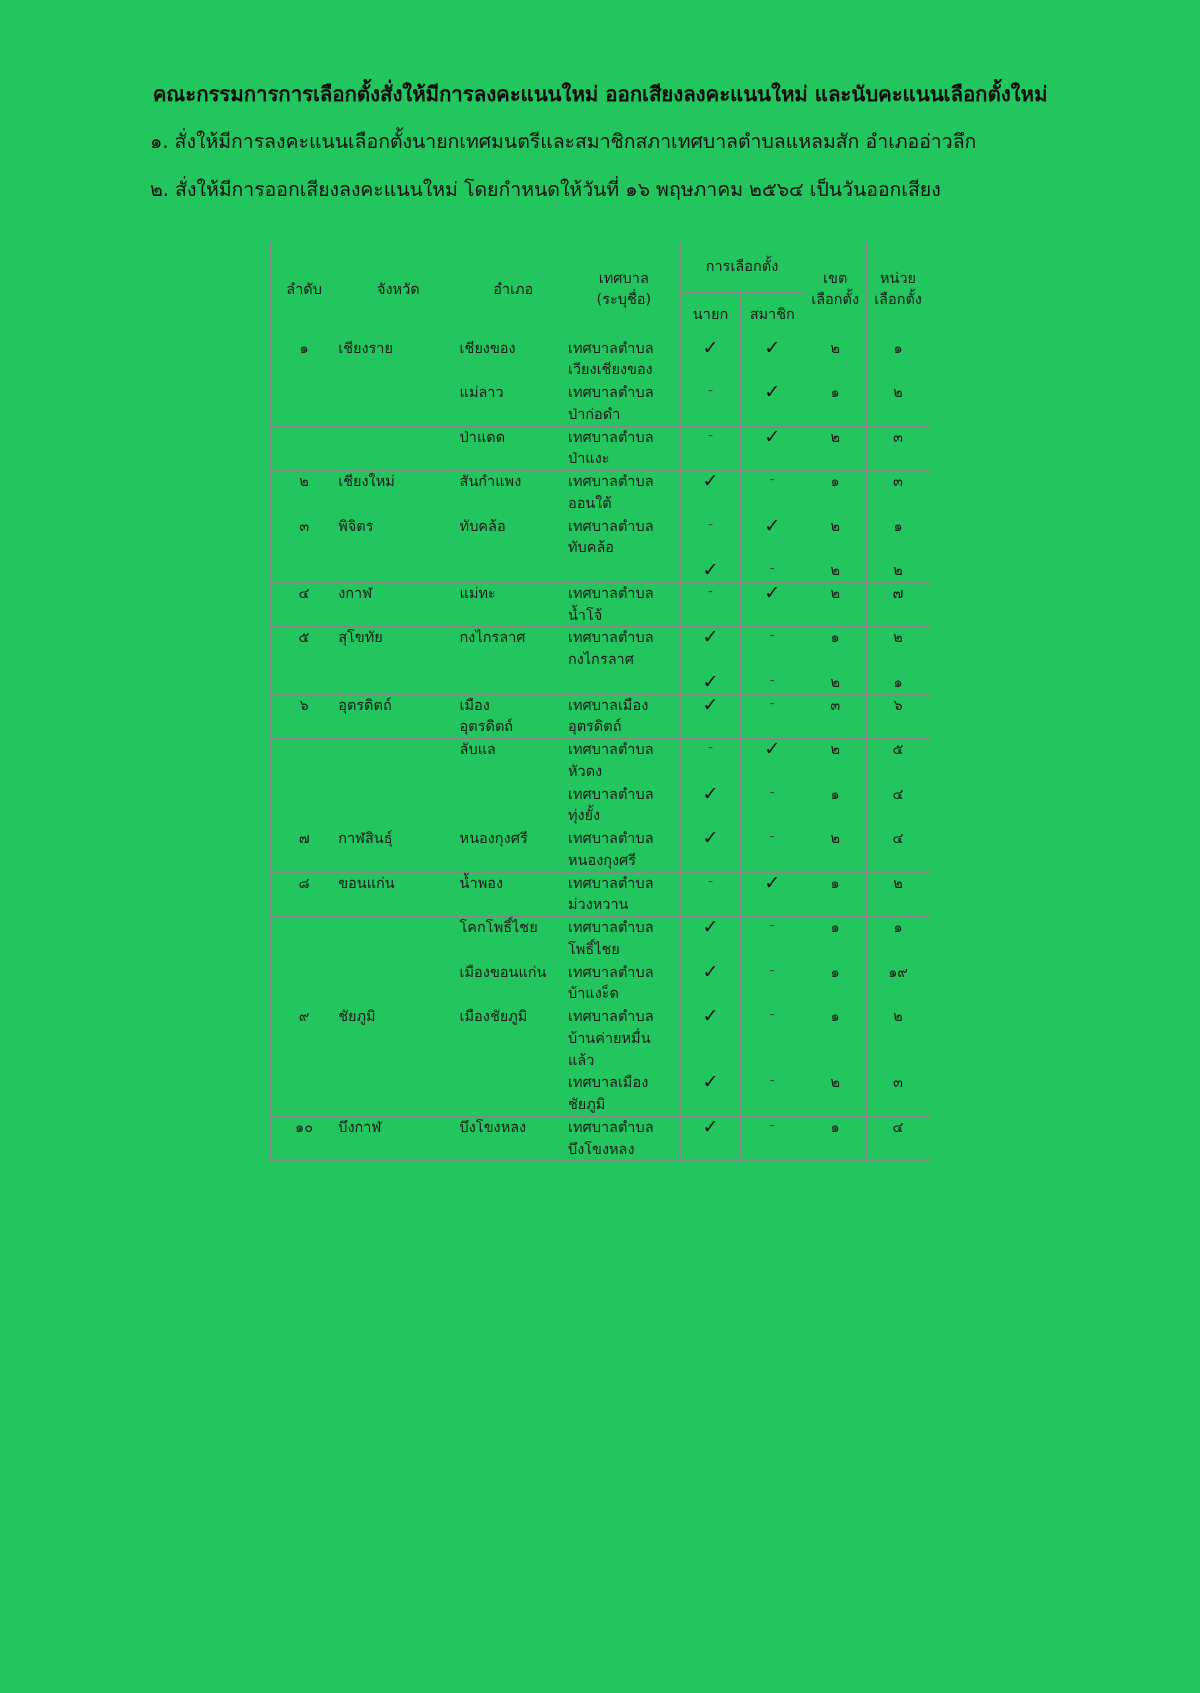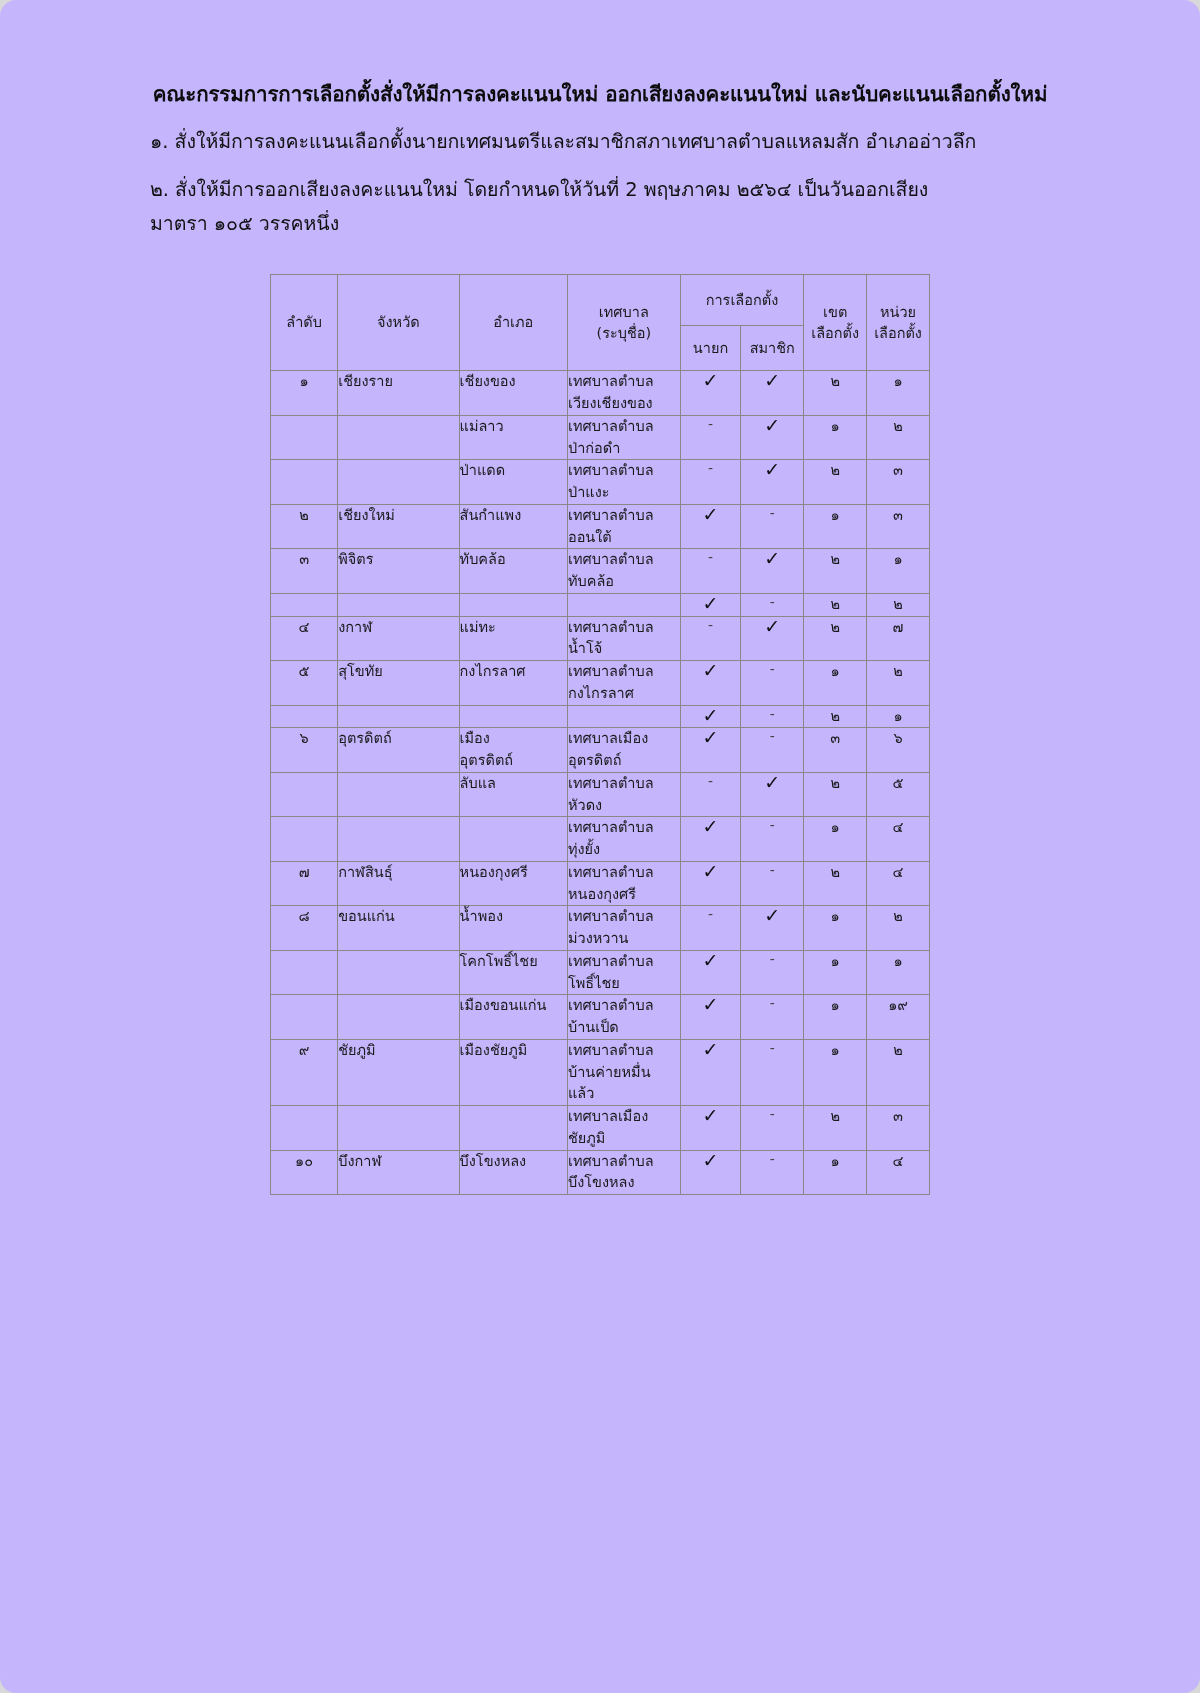--- a/index.html
+++ b/index.html
@@ -7,26 +7,25 @@
     padding: 0;
     background: #d8d8d8;
   }
   body {
     font-family: "DejaVu Sans", "Liberation Sans", sans-serif;
   }
   .page {
     width: 1200px;
     height: 1693px;
     margin: 0 auto;
-    background: #c4b5fd;
+    background: #22c55e;
     position: relative;
     box-sizing: border-box;
     padding: 0;
     overflow: hidden;
-    border-radius: 16px;
   }
   .page-inner {
     padding: 78px 150px 40px 150px;
   }
 
   
   .doc-title {
     text-align: center;
     font-size: 20.5px;
     font-weight: bold;
@@ -126,22 +125,21 @@
 
     <div class="doc-title">
       <span class="line1">คณะกรรมการการเลือกตั้งสั่งให้มีการลงคะแนนใหม่ ออกเสียงลงคะแนนใหม่ และนับคะแนนเลือกตั้งใหม่</span>
     </div>
 
     <div class="para">
       <span class="ln">๑. สั่งให้มีการลงคะแนนเลือกตั้งนายกเทศมนตรีและสมาชิกสภาเทศบาลตำบลแหลมสัก อำเภออ่าวลึก</span>
     </div>
 
     <div class="para">
-      <span class="ln">๒. สั่งให้มีการออกเสียงลงคะแนนใหม่ โดยกำหนดให้วันที่ 2 พฤษภาคม ๒๕๖๔ เป็นวันออกเสียง</span>
-      <span class="ln">มาตรา ๑๐๕ วรรคหนึ่ง</span>
+      <span class="ln">๒. สั่งให้มีการออกเสียงลงคะแนนใหม่ โดยกำหนดให้วันที่ ๑๖ พฤษภาคม ๒๕๖๔ เป็นวันออกเสียง</span>
     </div>
 
     <div class="table-wrap">
       <table class="main">
         <colgroup>
           <col class="c-no">
             <col class="c-prov">
             <col class="c-amp">
             <col class="c-muni">
           <col class="c-mayor">
@@ -389,21 +387,21 @@
               <td class="cell c-center">๑</td>
             </tr>
             <tr>
               <td class="cell c-center">&nbsp;</td>
               <td class="cell">&nbsp;</td>
               <td class="cell">
                 <span class="stack-line">เมืองขอนแก่น</span>
               </td>
               <td class="cell">
                 <span class="stack-line">เทศบาลตำบล</span>
-                <span class="stack-line">บ้านเป็ด</span>
+                <span class="stack-line">บ้าแงะ็ด</span>
               </td>
               <td class="c-mark"><span class="tick">✓</span></td>
               <td class="c-mark"><span class="dash">-</span></td>
               <td class="cell c-center">๑</td>
               <td class="cell c-center">๑๙</td>
             </tr>
             <tr>
               <td class="cell c-center">๙</td>
               <td class="cell">ชัยภูมิ</td>
               <td class="cell">

